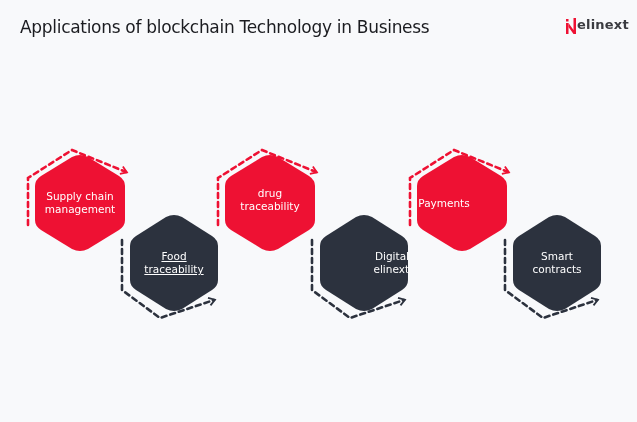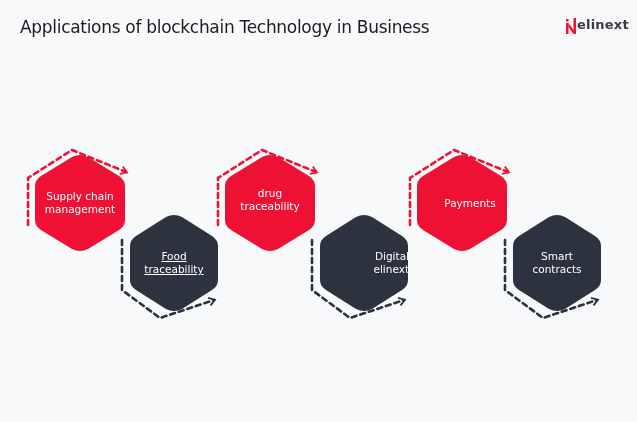--- a/index.html
+++ b/index.html
@@ -91,19 +91,19 @@
   <div>traceability</div>
 </div>
 <div class="hex-label" style="left:270px; top:200px;">
   <div>drug</div>
   <div>traceability</div>
 </div>
 <div class="hex-label" style="left:364px; top:263px;text-align:right;">
   <div>Digital</div>
   <div>elinext</div>
 </div>
-<div class="hex-label" style="left:470px; top:203px;">
+<div class="hex-label" style="left:444px; top:203px;">
   <div>Payments</div>
 </div>
 <div class="hex-label" style="left:557px; top:263px;">
   <div>Smart</div>
   <div>contracts</div>
 </div>
 
 </body></html>

